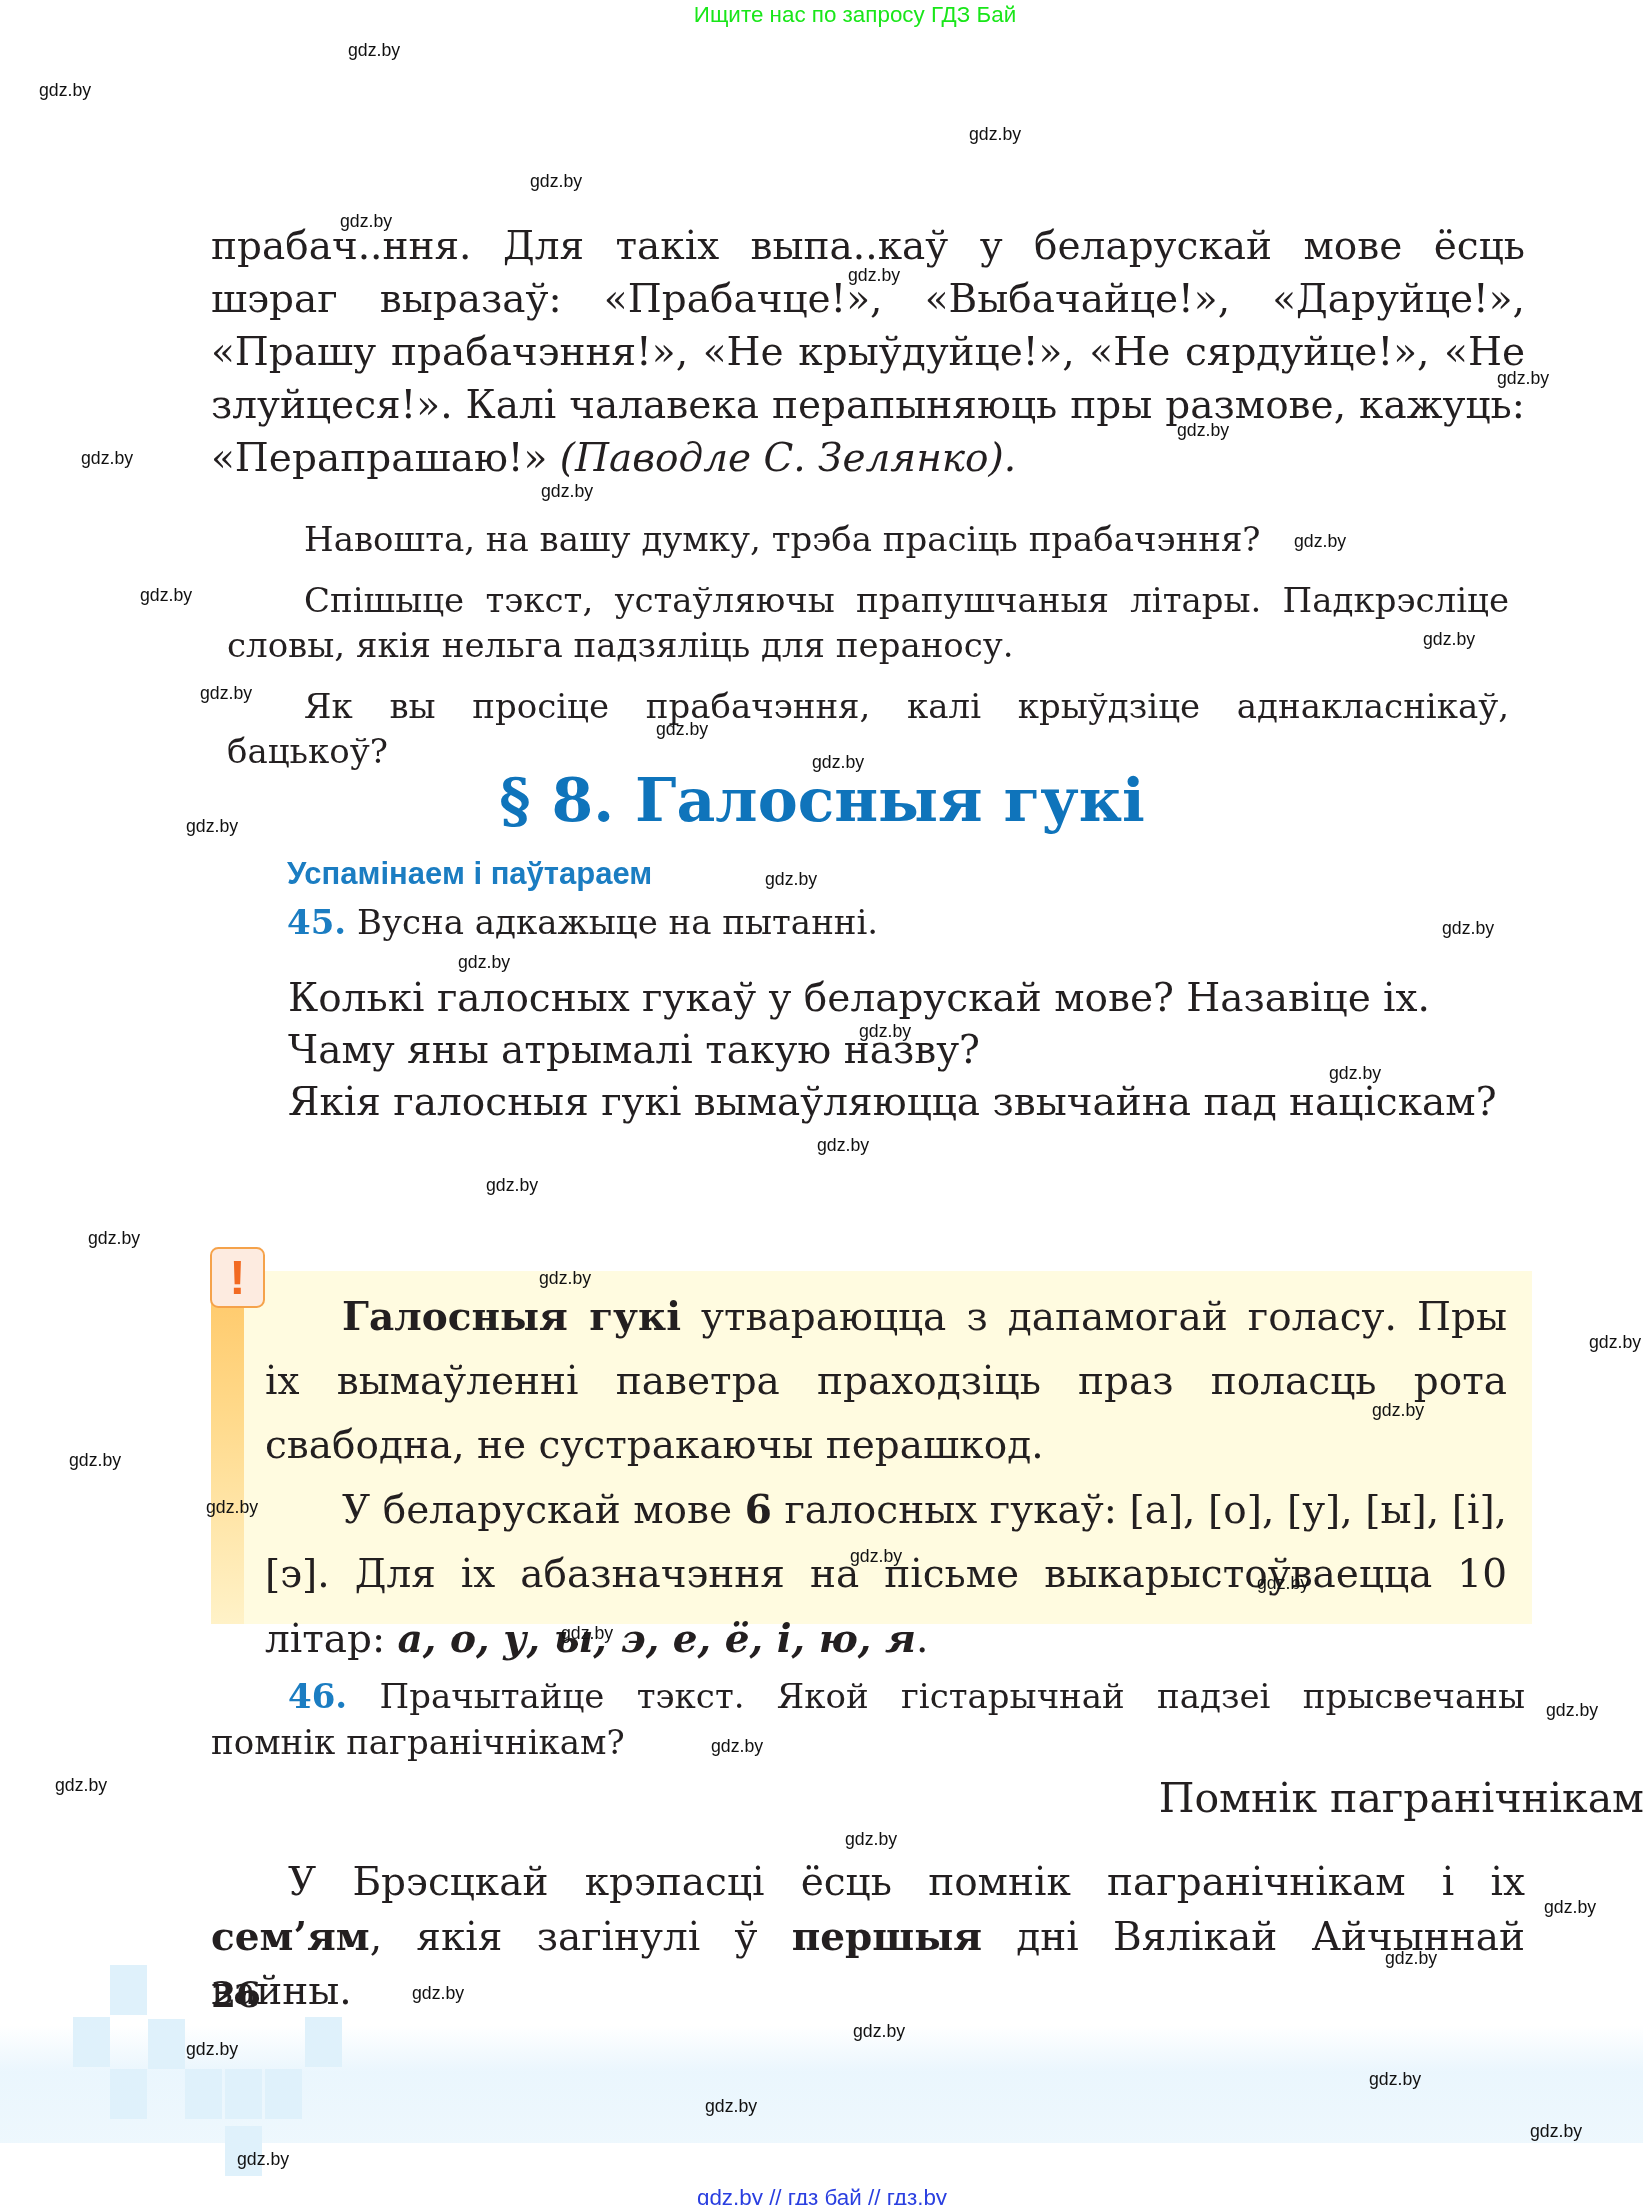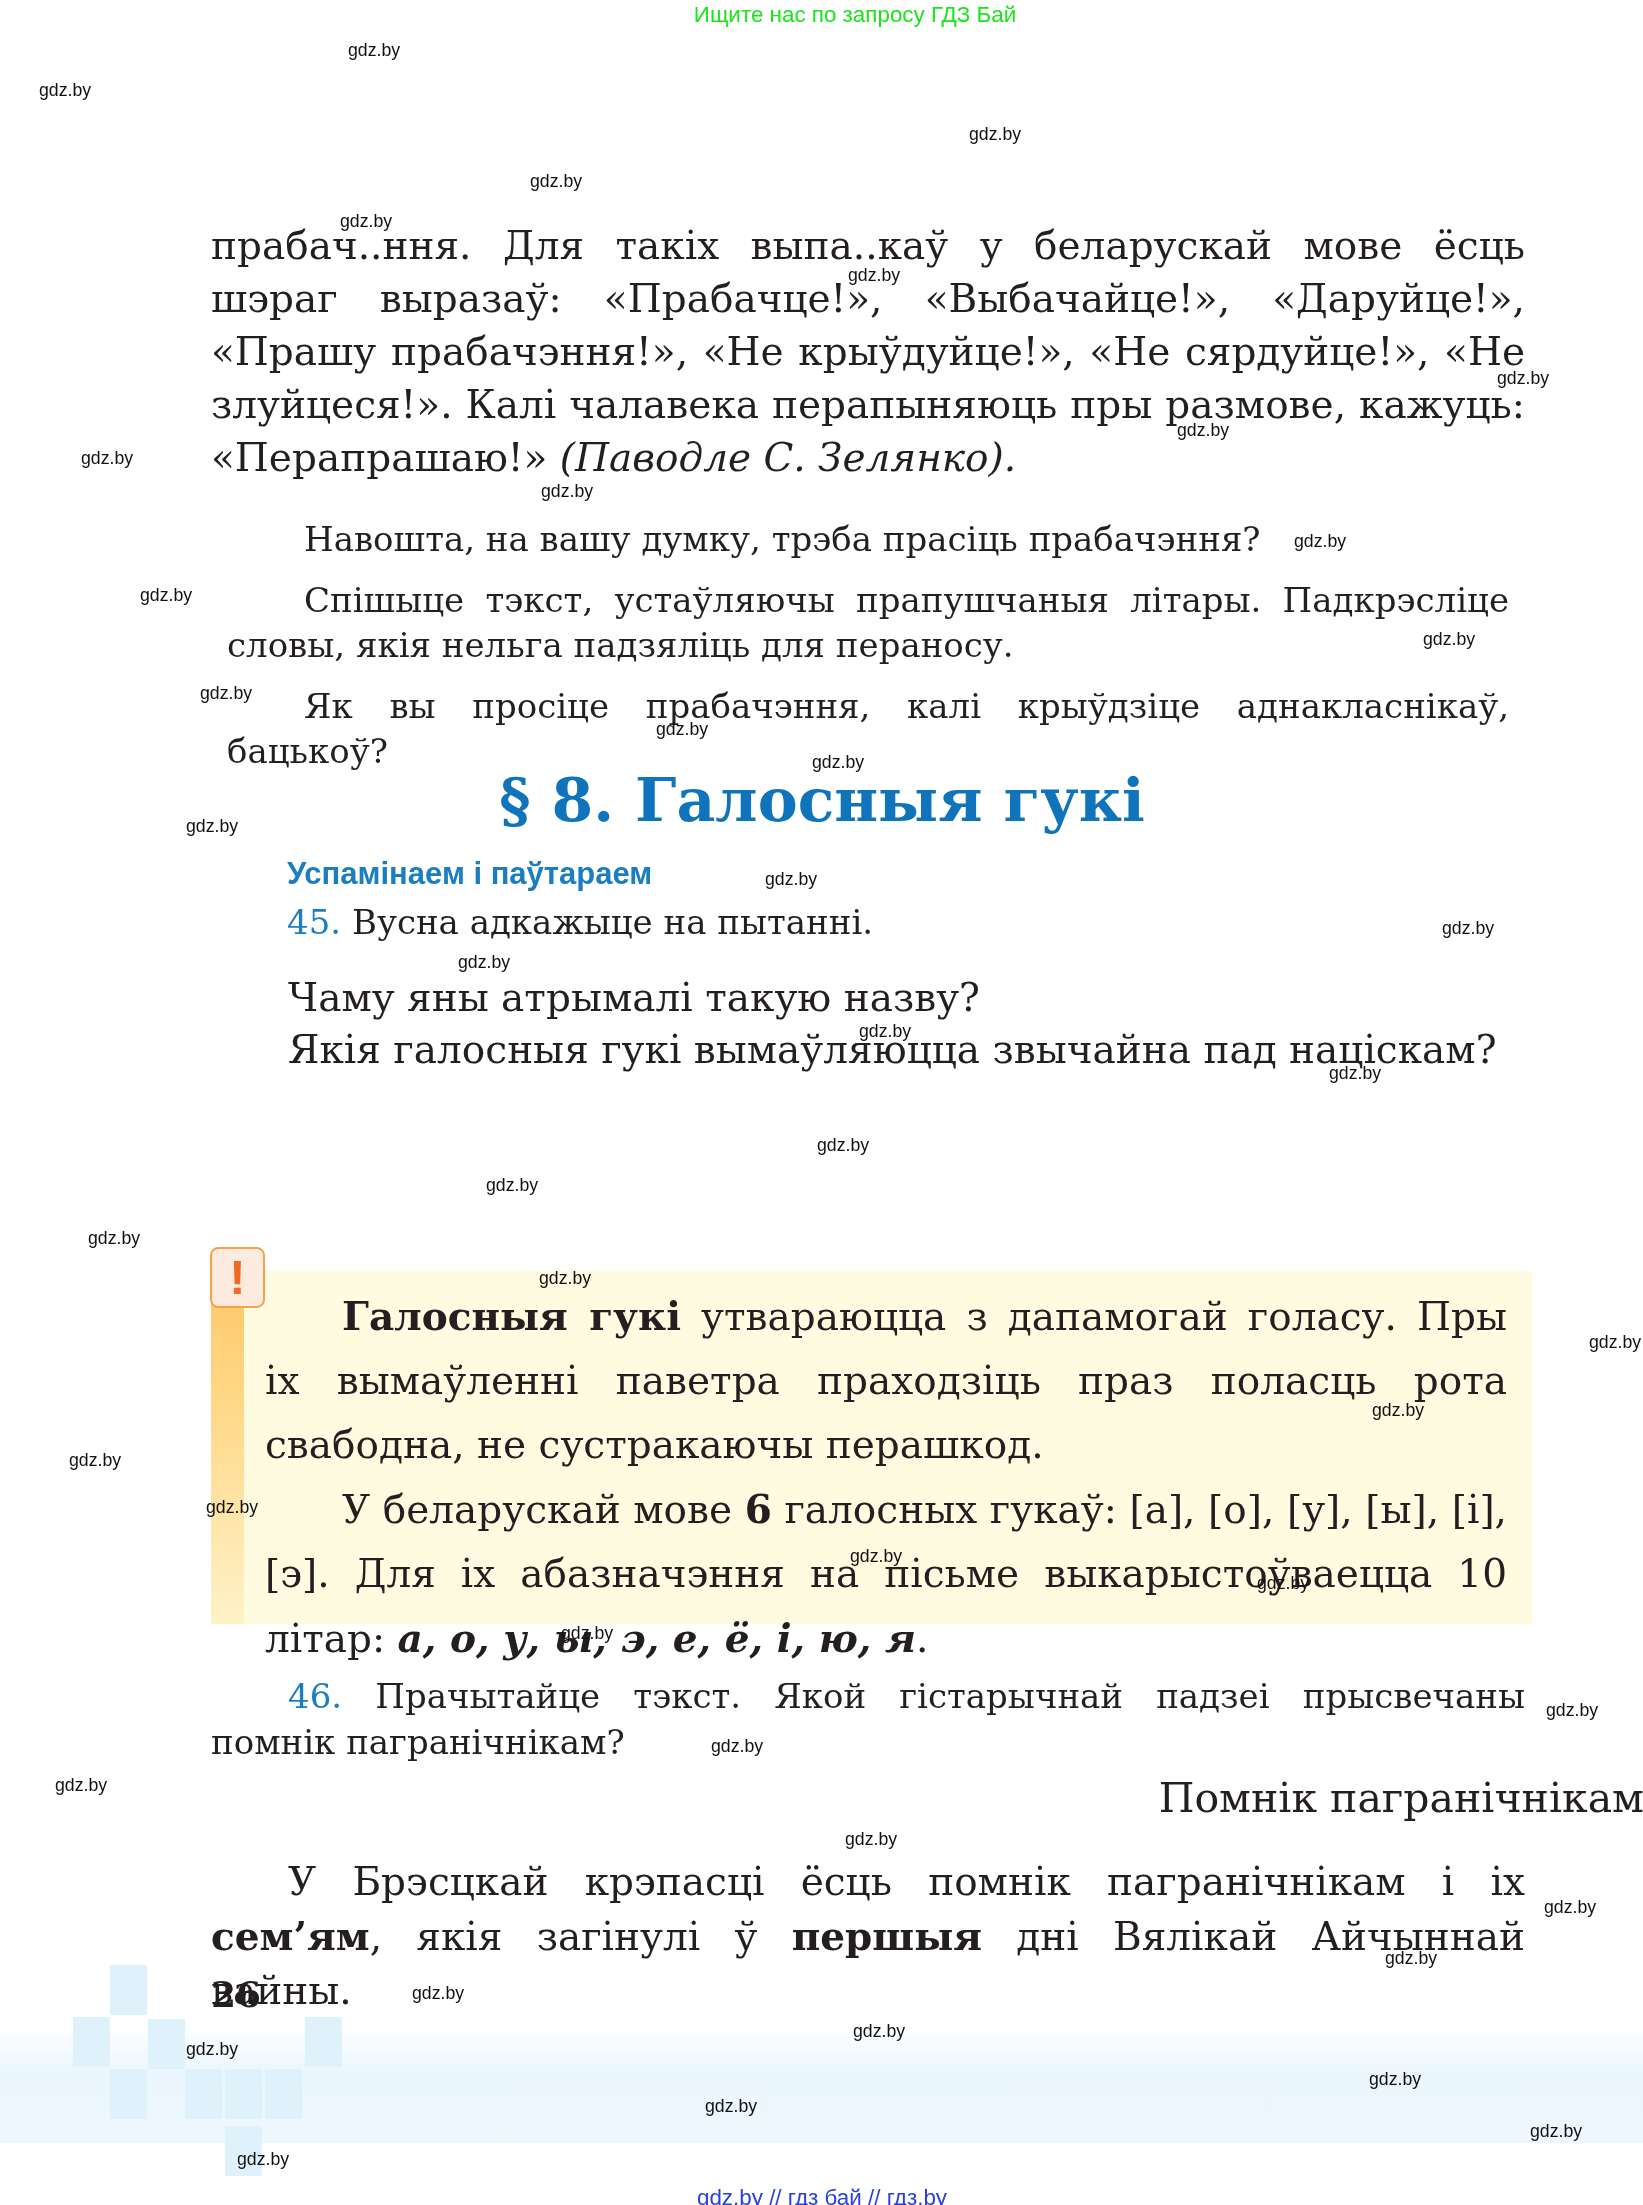--- a/index.html
+++ b/index.html
@@ -10,21 +10,21 @@
   .footer { position:absolute; top:2185px; left:0; width:100%; text-align:center;
             font-family:"Liberation Sans", sans-serif; font-size:22.4px; color:#2a3fe0; }
   .wm { position:absolute; font-family:Liberation Sans, sans-serif; font-size:17.7px; color:#111; white-space:nowrap; z-index:5; }
   .body-text { position:absolute; left:211px; width:1314px; font-size:39px; line-height:53px; text-align:justify; }
   .q-text { position:absolute; left:211px; width:1314px; font-size:34px; line-height:45px; text-align:justify; }
   .q-text p { margin:16px; text-indent:77px; }
   .section-title { position:absolute; top:765px; left:0; width:100%; text-align:center;
                    font-size:60px; font-weight:bold; color:#0f74bb; }
   .sub-heading { position:absolute; top:856px; left:287px; font-family:"Liberation Sans", sans-serif;
                  font-size:31px; font-weight:bold; color:#1b7dc2; }
-  .ex-num { color:#1b7dc2; font-weight:normal; }
+  .ex-num { color:#1b7dc2; font-weight:bold; }
   .ex-line { position:absolute; left:287px; font-size:34px; }
   .qa { position:absolute; left:211px; width:1314px; font-size:39px; line-height:52px; text-align:justify; }
   .qa p { margin:0; text-indent:77px; }
   .rule-box { position:absolute; left:211px; top:1271px; width:1321px; height:353px;
               background:#fffbe0; }
   .rule-stripe { position:absolute; left:211px; top:1271px; width:33px; height:353px;
                  background:linear-gradient(to bottom, #ffc766 0%, #ffd98a 40%, #fff2c8 100%); }
   .rule-icon { position:absolute; left:210px; top:1247px; width:55px; height:61px;
                background:#fdebe0; border:2.9px solid #f5a24a; border-radius:8.2px; box-sizing:border-box;
                display:flex; align-items:center; justify-content:center; }
@@ -105,20 +105,21 @@
 </div>
 
 <div class="section-title">§ 8. Галосныя гукі</div>
 <div class="sub-heading">Успамінаем і паўтараем</div>
 
 <div class="ex-line" style="top:902px">
   <span class="ex-num">45.</span>
   <span>Вусна адкажыце на пытанні.</span>
 </div>
 <div class="qa" style="top:972px">
+  <p>Колькі галосных гукаў у беларускай мове? Назавіце іх.</p>
   <p>Чаму яны атрымалі такую назву?</p>
   <p>Якія галосныя гукі вымаўляюцца звычайна пад націскам?</p>
 </div>
 
 <div class="rule-box"></div>
 <div class="rule-stripe"></div>
 <div class="rule-icon">
     <span>!</span>
   </div>
 <div class="rule-text">

